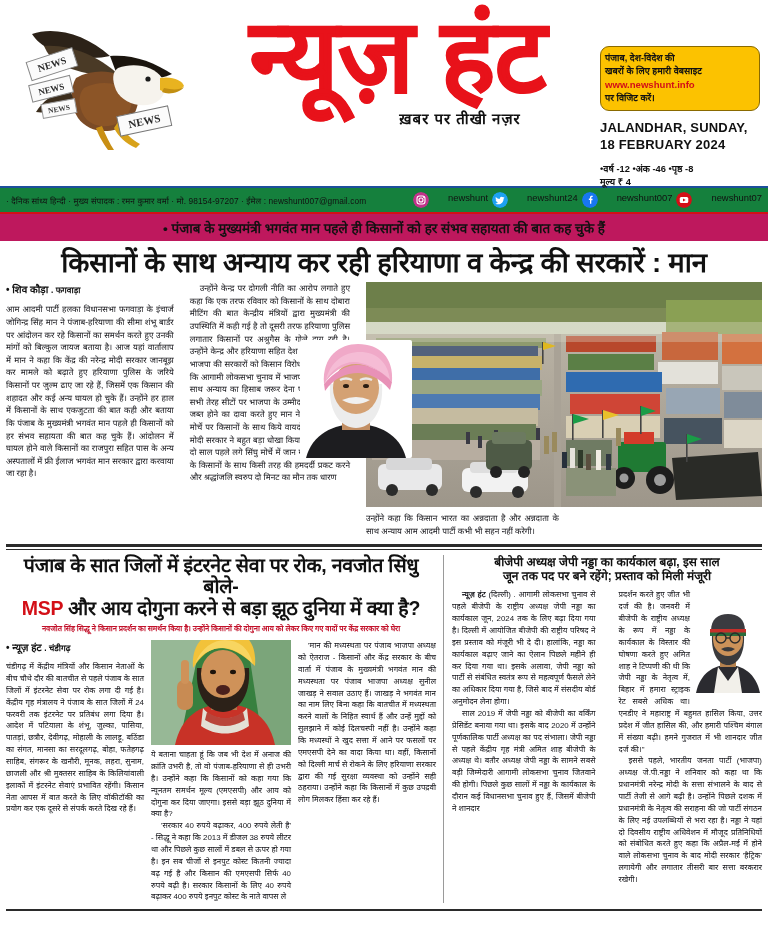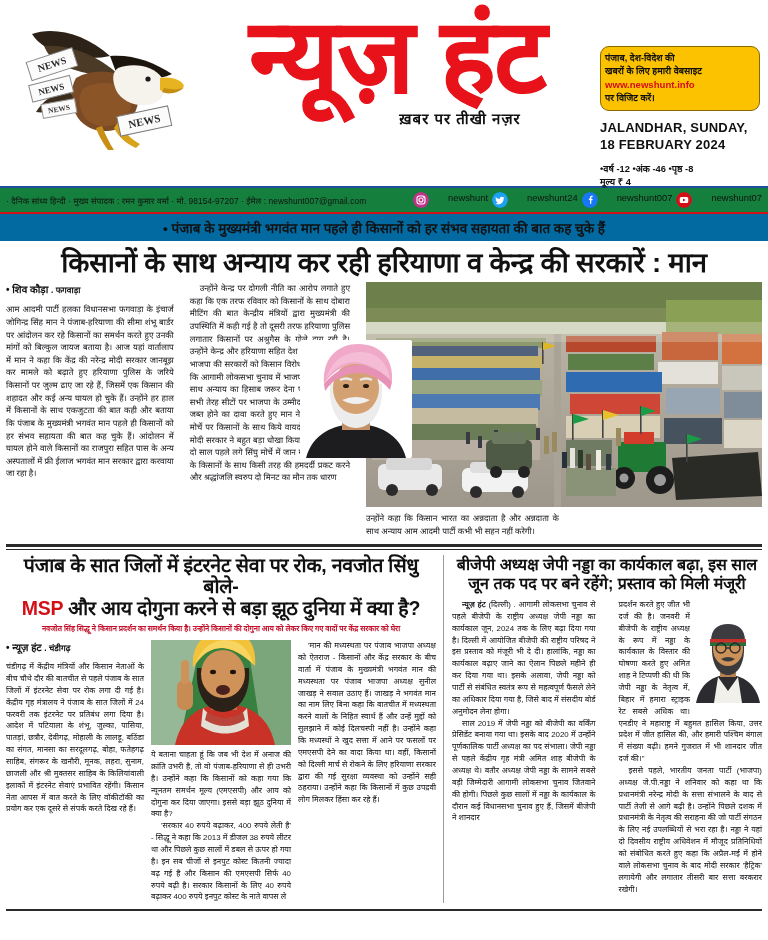--- a/index.html
+++ b/index.html
@@ -78,21 +78,21 @@
   .contact-text {
     font-size: 8.3px; color: #111; white-space: nowrap; letter-spacing: 0.1px;
   }
   .socials { margin-left: auto; display: flex; align-items: center; gap: 4px; }
   .soc { display: flex; gap: 19px; }
   .soc-label { font-size: 9.4px; color: #111; font-weight: 500; }
   .soc-ic { width: 16px; height: 16px; border-radius: 50%; display:block; }
 
   
   .pink-banner {
-    background: #0369a1;
+    background: #be185d;
     height: 27px; display:flex; align-items:center; justify-content:center;
     font-size: 13.5px; font-weight: bold; color: #111;
   }
 
   
   .lead-head {
     text-align: center;
     font-size: 27.5px; font-weight: 900; color: #111;
     padding: 7px 4px 4px 4px; line-height: 1.1;
     letter-spacing: -0.2px;
@@ -132,21 +132,21 @@
   .head2 {
     text-align: center; font-size: 19.5px; font-weight: 900; color: #111;
     line-height: 1.12; letter-spacing: -0.2px;
   }
   .head2 .msp { color: #d30f17; font-weight: 900; }
   .subhead2 {
     text-align: center; color: #c2122b; font-weight: bold;
     font-size: 7.6px; margin-top: 3px; letter-spacing: -0.1px;
   }
   .head3 {
-    text-align: center; font-size: 16px; font-weight: 900; color: #111;
+    text-align: center; font-size: 12px; font-weight: 900; color: #111;
     line-height: 1.2;
   }
 
   .cols3 { display:flex; gap: 7px; margin-top: 7px; position: relative; }
   .c3 { width: 141px; font-size: 7.9px; line-height: 1.5; text-align: justify; color:#15151a; }
   .cols2 { display:flex; gap: 23px; margin-top: 6px; position:relative; }
   .c2 { width: 151px; font-size: 7.9px; line-height: 1.5; text-align: justify; color:#15151a; }
 
   .sidhu-photo {
     width: 140px; height: 105px; margin-bottom: 4px; overflow:hidden; position:relative;

